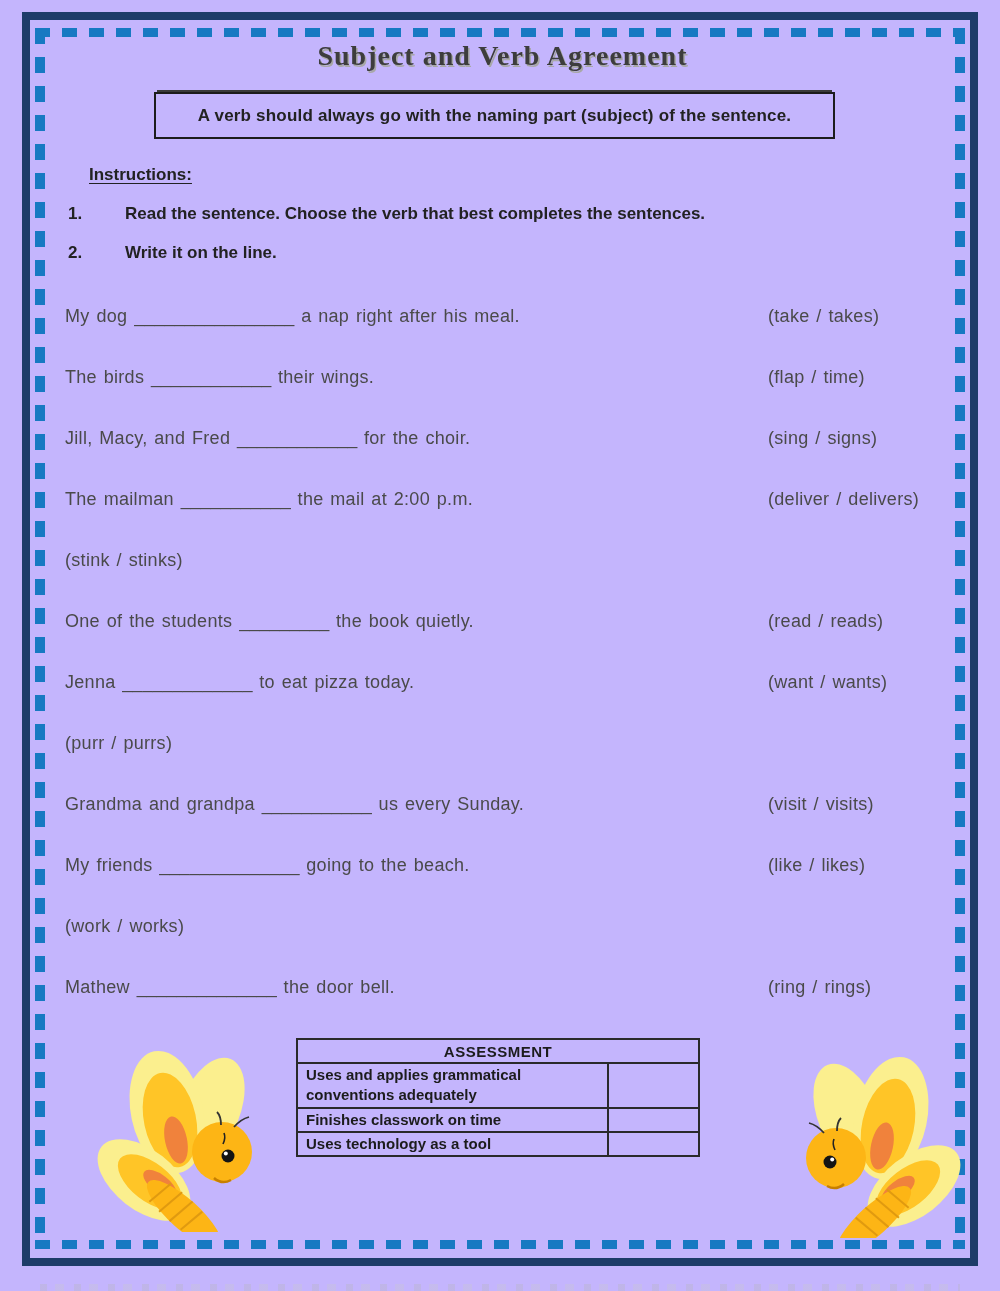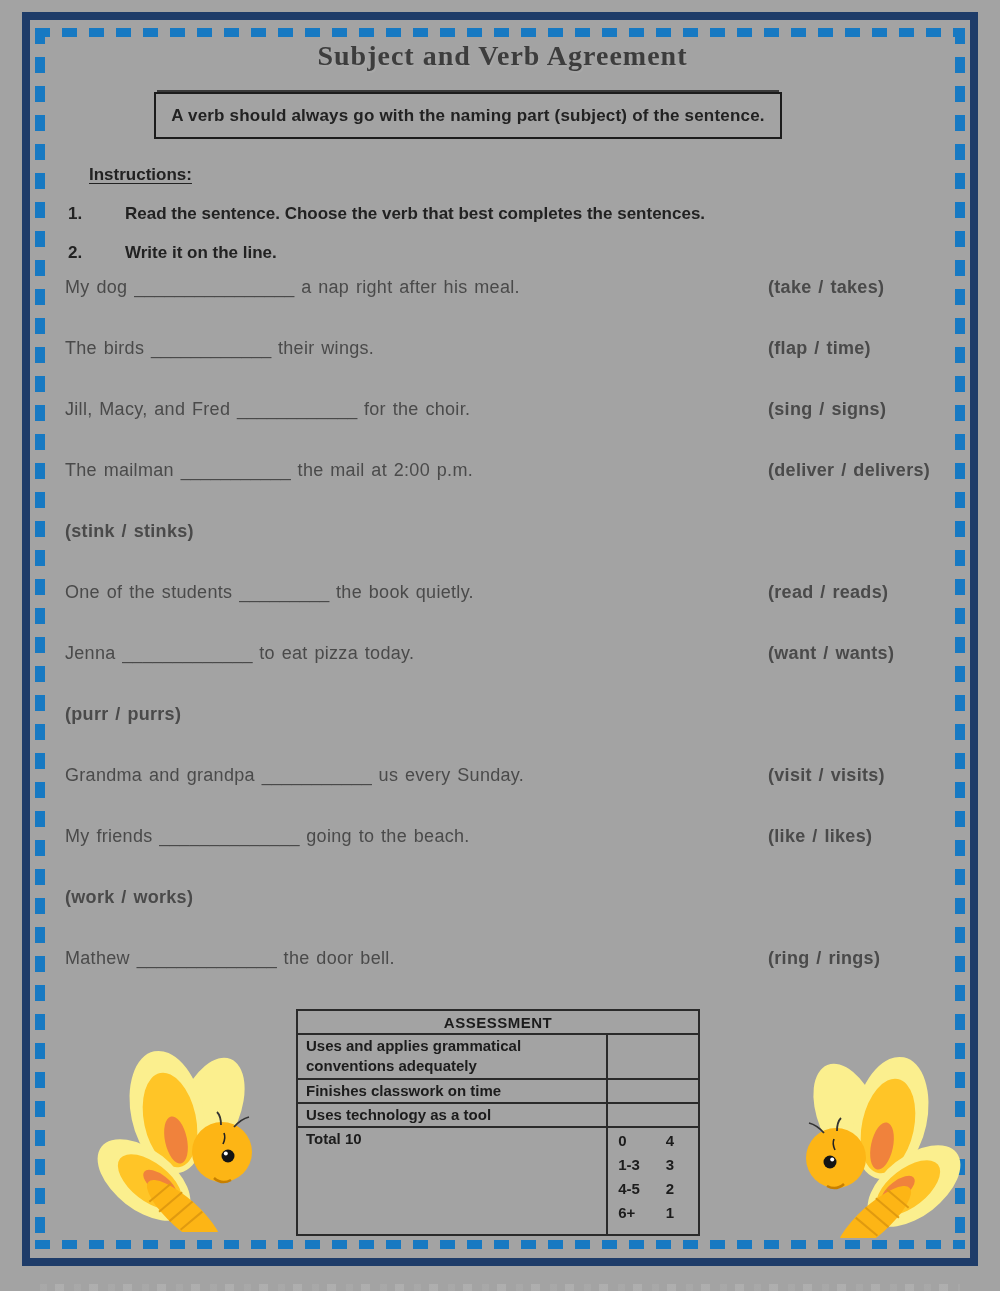--- a/index.html
+++ b/index.html
@@ -1,20 +1,20 @@
 <!DOCTYPE html>
 <html><head>
 <meta charset="utf-8">
 <style>
   * { margin:0; padding:0; box-sizing:border-box; }
   html,body { background:#ffffff; }
   .page {
     position:relative;
     width:1000px; height:1291px;
-    background:#a3a3a3;
+    background:#c4b5fd;
     font-family:"Liberation Sans", sans-serif;
     overflow:hidden;
   }
   
   .frame-navy {
     position:absolute; left:22px; top:12px; right:22px; bottom:25px;
     border:8px solid #1e3c69;
   }
   
   .dash { position:absolute; }
@@ -32,42 +32,42 @@
   h1.title {
     text-align:center;
     font-family:"Liberation Serif", serif;
     font-size:28px; font-weight:bold; letter-spacing:1px;
     color:#3d3d3d;
     text-shadow:1.5px 1.5px 0 #a8a8a8;
     line-height:32px;
   }
   .rule-box {
     margin:20px 0 8px 89px;
-    width:628px; height:47px;
+    width:681px; height:47px;
     border:2px solid #1c1c1c;
     box-shadow:0 -5px 0 -3px #3a3a3a;
     display:flex; align-items:center; justify-content:center;
     font-size:17px; font-weight:bold; color:#222;
     letter-spacing:0.2px;
   }
   .instructions { margin-top:26px; }
   .ins-head {
     margin-left:24px;
     font-size:17px; font-weight:bold; color:#222;
     text-decoration:underline;
     text-underline-offset:3px;
   }
   .ins-item { display:flex; margin-top:19px; font-size:17px; font-weight:bold; color:#222; }
   .ins-item .num { width:60px; flex:none; padding-left:3px; }
 
-  .rows { margin-top:14px; }
+  .rows { margin-top:43px; }
   .row { display:flex; height:24px; margin-bottom:37px;
     font-size:18px; color:#4a4a4a; letter-spacing:0.3px; word-spacing:1.5px; }
   .row .sentence { width:703px; flex:none; white-space:nowrap; }
-  .row .options  { white-space:nowrap;font-weight:bold; }
+  .row .options  { white-space:nowrap; }
   .blank { color:#4a4a4a; letter-spacing:0; }
 
   .footer { position:relative; margin-top:26px; }
   table.assessment {
     margin-left:231px;
     border-collapse:collapse;
     width:404px;
     font-size:15px; font-weight:bold; color:#1c1c1c;
   }
   table.assessment th, table.assessment td { border:2px solid #2a2a2a; }
@@ -177,41 +177,20 @@
           <td class="col-label">Uses and applies grammatical conventions adequately</td>
           <td class="col-score"></td>
         </tr>
         <tr>
           <td class="col-label">Finishes classwork on time</td>
           <td class="col-score"></td>
         </tr>
         <tr>
           <td class="col-label">Uses technology as a tool</td>
           <td class="col-score"></td>
-        </tr>
-        <tr class="total">
-          <td class="col-label">Total 10</td>
-          <td class="col-score">
-            <div class="scale-row">
-                  <span>0</span>
-                  <span>4</span>
-                </div>
-            <div class="scale-row">
-                  <span>1-3</span>
-                  <span>3</span>
-                </div>
-            <div class="scale-row">
-                  <span>4-5</span>
-                  <span>2</span>
-                </div>
-            <div class="scale-row">
-                  <span>6+</span>
-                  <span>1</span>
-                </div>
-          </td>
         </tr>
       </tbody>
         </table>
     </div>
   </div>
 
   <div class="butterfly butterfly-left">
     <svg viewBox="0 0 200 200" width="200" height="200">
       <ellipse cx="138" cy="78" rx="30" ry="55" fill="#fbef8e" transform="rotate(22 138 78)"></ellipse>
       <ellipse cx="95" cy="80" rx="36" ry="62" fill="#fbef8e" transform="rotate(-12 95 80)"></ellipse>

